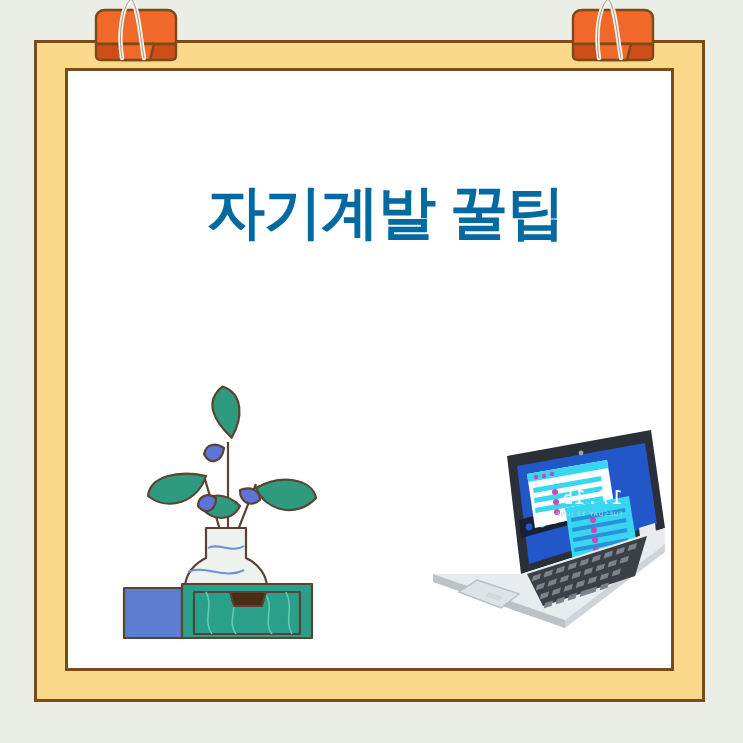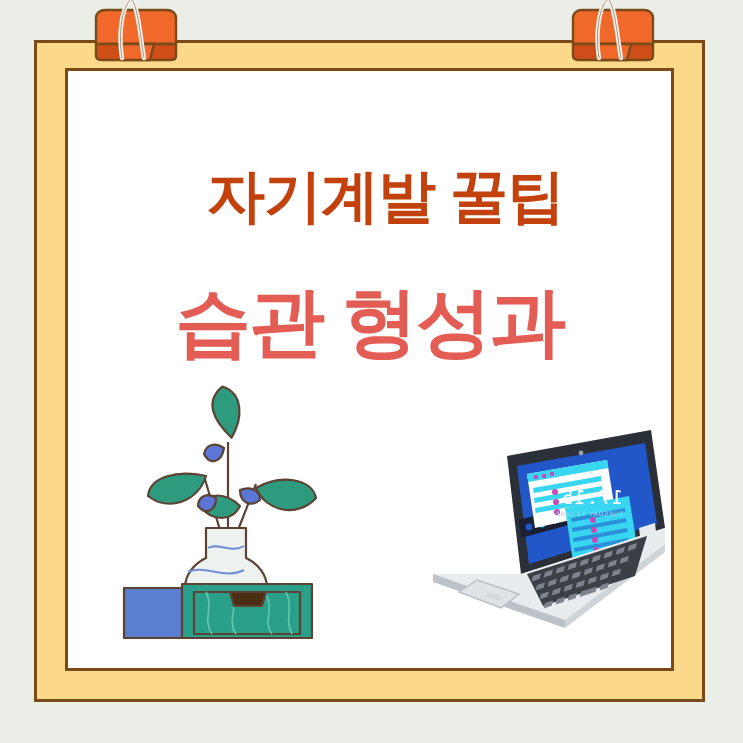--- a/index.html
+++ b/index.html
@@ -63,23 +63,23 @@
     right: 0;
     top: 95px;
     z-index: 4;
     text-align: center;
     pointer-events: none;
   }
   .kicker {
     font-size: 58px;
     font-weight: 700;
     letter-spacing: -1px;
-    color: #c2410c;
+    color: #0369a1;
     line-height: 1.05;
-    margin: 0 0 46px 0;
+    margin: 16px 0 46px 0;
     white-space: nowrap;
     padding-left: 32px;
   }
   .headline {
     font-size: 76px;
     font-weight: 700;
     letter-spacing: -2px;
     color: #e35d55;
     line-height: 1.28;
     margin: 0;
@@ -107,21 +107,20 @@
 </head>
 <body>
 
 <div id="poster">
 
   <div class="frame">
     <div class="frame-inner">
 
       <div class="text-block">
         <div class="kicker">자기계발 꿀팁</div>
-        <div class="headline">습관 형성과</div>
       </div>
 
       <svg class="plant-art" viewBox="0 0 220 260">
         <g stroke="#5b4232" stroke-width="2.2" stroke-linejoin="round">
 
           <g fill="none">
             <path d="M108 150 L108 62"></path>
             <path d="M100 150 L84 96"></path>
             <path d="M118 150 L136 104"></path>
           </g>

